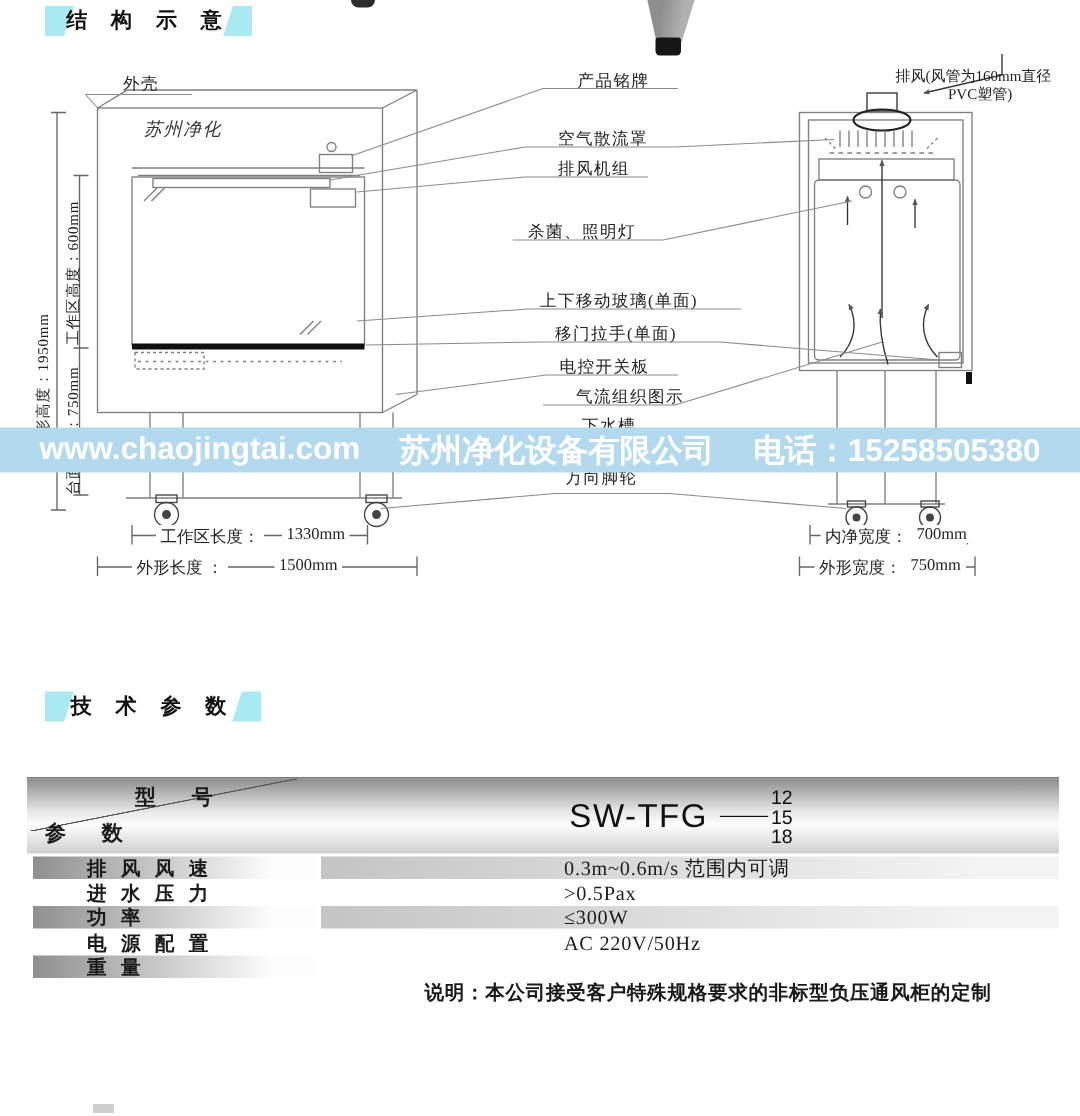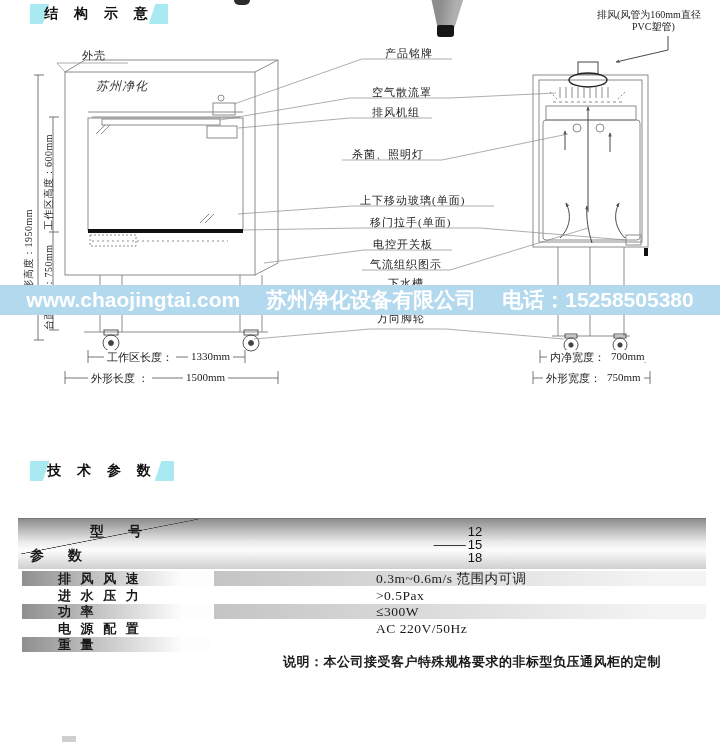--- a/index.html
+++ b/index.html
@@ -7,21 +7,21 @@
         font-family:"Liberation Serif","DejaVu Serif",serif;color:#1a1a1a;}
   
   .title-band{position:absolute;height:20px;background:#a9eaf2;}
   .title-band .inner{position:absolute;left:16px;right:16px;top:-2px;bottom:-2px;
         background:#ffffff;transform:skewX(-18deg);}
   .title-band .txt{position:absolute;left:0;right:0;top:1px;text-align:center;
         font-family:"Liberation Sans","DejaVu Sans",sans-serif;font-weight:bold;
         font-size:14px;letter-spacing:6px;color:#111;}
   
   .dlabel{position:absolute;font-size:11px;letter-spacing:1px;color:#222;white-space:nowrap;z-index:2;}
-  .dlabel.small{font-size:10px;letter-spacing:0;}
+  .dlabel.small{font-size:10px;letter-spacing:0;margin-top:36px;}
   .vdim{position:absolute;font-size:10px;color:#222;white-space:nowrap;
         transform:rotate(-90deg);transform-origin:0 0;z-index:2;letter-spacing:0.5px;}
   .hdim{position:absolute;font-size:11px;color:#222;white-space:nowrap;z-index:2;background:#fff;padding:0 3px;}
   .logo-mark{position:absolute;font-size:12px;letter-spacing:1px;color:#333;z-index:2;font-style:italic;}
   
   .watermark{position:absolute;left:0;top:285px;width:720px;height:30px;background:#b3d9ee;z-index:10;
         display:flex;align-items:center;justify-content:center;gap:26px;
         font-family:"Liberation Sans","DejaVu Sans",sans-serif;font-weight:bold;
         font-size:21px;color:#ffffff;white-space:nowrap;}
   
@@ -188,21 +188,21 @@
   <div class="logo-mark" style="left:96px;top:78px;">苏州净化</div>
 
   <div class="dlabel" style="left:82px;top:48px;">外壳</div>
   <div class="dlabel" style="left:385px;top:46px;">产品铭牌</div>
   <div class="dlabel" style="left:372px;top:85px;">空气散流罩</div>
   <div class="dlabel" style="left:372px;top:105px;">排风机组</div>
   <div class="dlabel" style="left:352px;top:147px;">杀菌、照明灯</div>
   <div class="dlabel" style="left:360px;top:193px;">上下移动玻璃(单面)</div>
   <div class="dlabel" style="left:370px;top:215px;">移门拉手(单面)</div>
   <div class="dlabel" style="left:373px;top:237px;">电控开关板</div>
-  <div class="dlabel" style="left:370px;top:257px;">气流组织图示</div>
+  <div class="dlabel" style="left:384px;top:257px;">气流组织图示</div>
   <div class="dlabel" style="left:388px;top:276px;text-decoration:underline;">下水槽</div>
   <div class="dlabel" style="left:377px;top:311px;">万向脚轮</div>
   <div class="dlabel small" style="left:597px;top:8px;">排风(风管为160mm直径</div>
   <div class="dlabel small" style="left:632px;top:20px;">PVC塑管)</div>
 
   <div class="vdim" style="left:22px;top:300px;">外形高度：1950mm</div>
   <div class="vdim" style="left:42px;top:230px;">工作区高度：600mm</div>
   <div class="vdim" style="left:42px;top:330px;">台面高度：750mm</div>
 
   <div class="hdim" style="left:104px;top:350px;">工作区长度：</div>
@@ -225,20 +225,21 @@
     <div class="txt">技 术 参 数</div>
   </div>
 
   <div class="tbl">
     <div class="tbl-header">
       <div class="diag-cell">
         <div class="hdr-model">型 号</div>
         <div class="hdr-param">参 数</div>
       </div>
       <div class="model-group">
+        <span class="model-name">SW-TFG</span>
         <span class="model-dash">——</span>
         <span class="model-variants">
           <span>12</span>
           <span>15</span>
           <span>18</span>
         </span>
       </div>
     </div>
 
     <div class="trow shaded" style="top:55px;">

